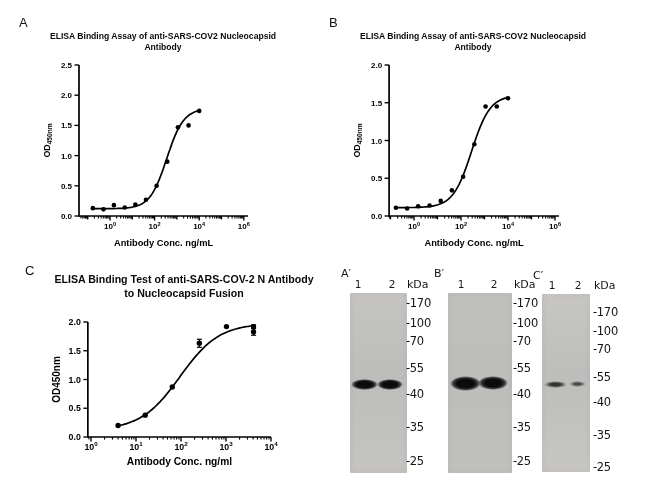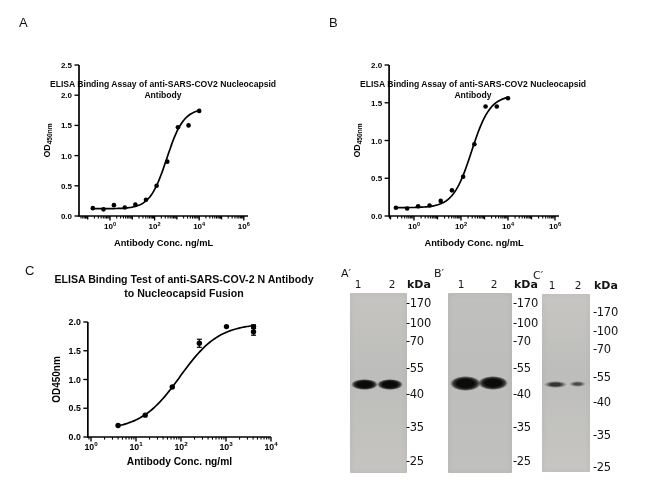--- a/index.html
+++ b/index.html
@@ -1,25 +1,25 @@
 <!DOCTYPE html>
 <html><head>
 <meta charset="utf-8">
 <style>
   html,body{margin:0;padding:0;background:#fff;}
   .fig{position:relative;width:650px;height:499px;background:#fff;overflow:hidden;
        font-family:"Liberation Sans",sans-serif;color:#000;}
   .letter{position:absolute;font-size:13px;font-weight:400;color:#111;}
   .ctitle{position:absolute;text-align:center;font-weight:bold;color:#0a0a0a;}
-  .t-ab{font-size:8.6px;line-height:11px;margin-top:48px;}
+  .t-ab{font-size:8.6px;line-height:11px;}
   .t-c{font-size:10.6px;line-height:13.5px;}
   .chart{position:absolute;}
   .bl-label{position:absolute;font-size:11px;color:#151515;font-family:"DejaVu Sans",sans-serif;}
   .bl-lane{position:absolute;font-size:10.5px;color:#1a1a1a;transform:translateX(-50%);font-family:"DejaVu Sans",sans-serif;}
-  .bl-kda{position:absolute;font-size:11px;color:#151515;font-family:"DejaVu Sans",sans-serif;font-weight:bold;}
+  .bl-kda{position:absolute;font-size:11px;color:#151515;font-family:"DejaVu Sans",sans-serif;}
   .bl-mk{position:absolute;font-size:11.5px;color:#151515;letter-spacing:-0.3px;font-family:"DejaVu Sans",sans-serif;}
   .membrane{position:absolute;border-radius:1px;}
   .band{position:absolute;}
 </style>
 </head>
 <body>
 
 <div class="fig">
 
   <div class="letter" style="left:19px;top:15px">A</div>

